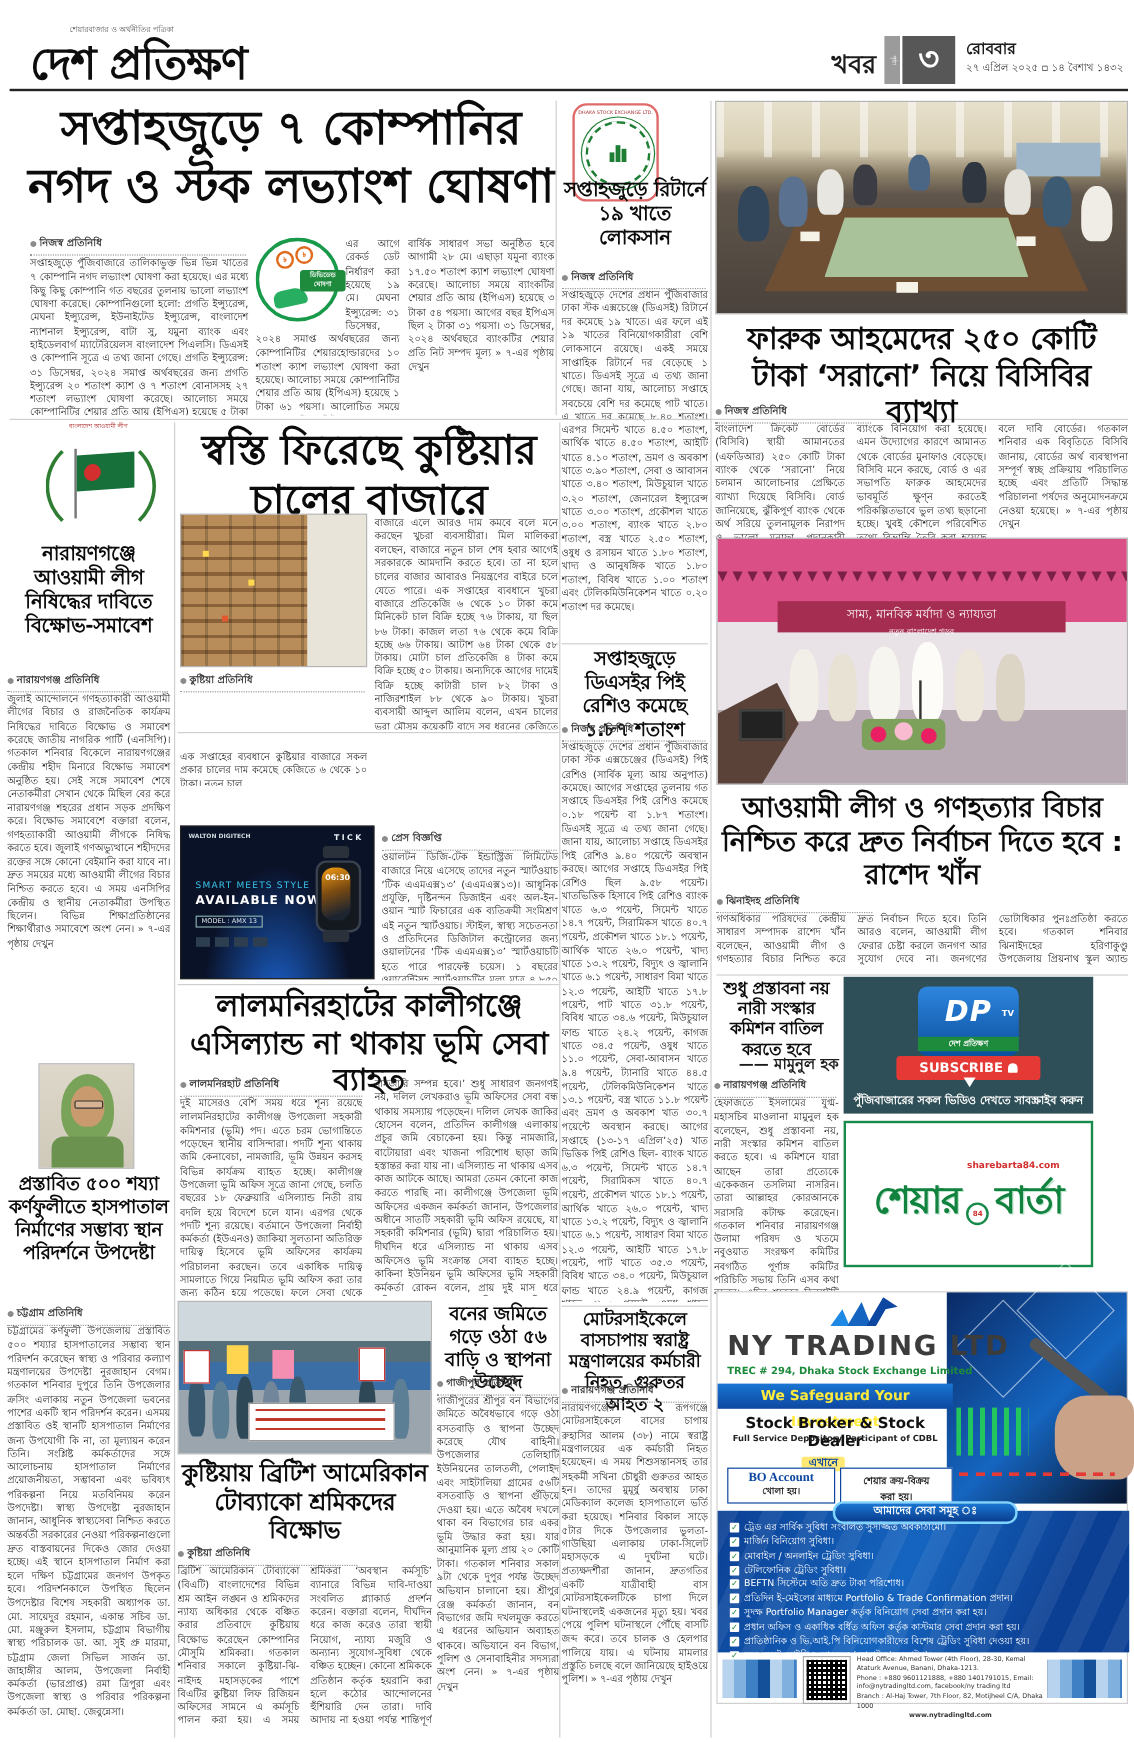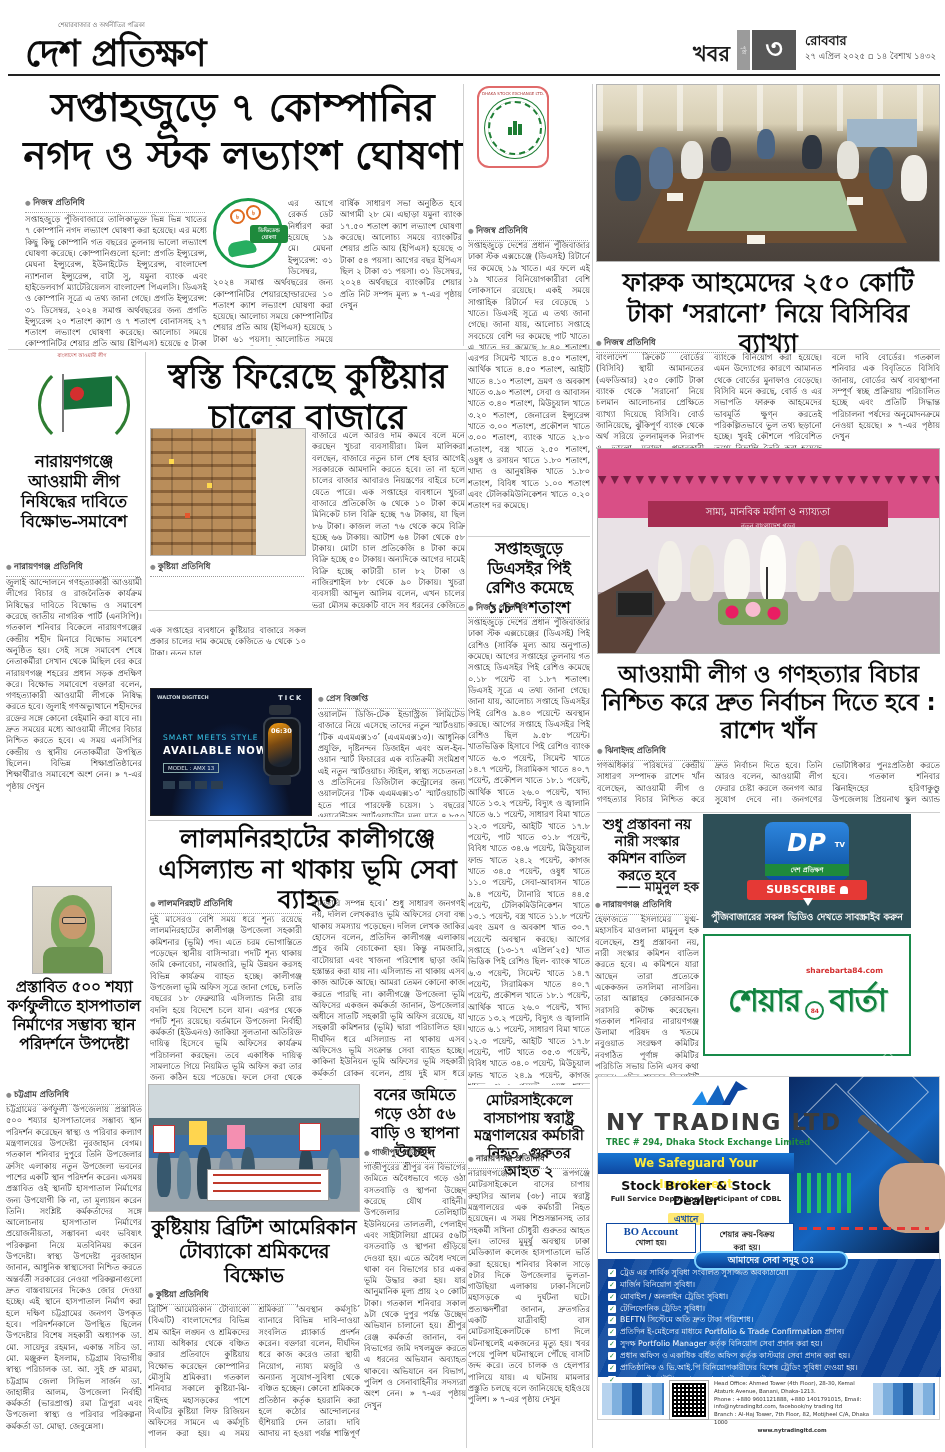--- a/index.html
+++ b/index.html
@@ -106,20 +106,21 @@
     <div class="dse-ringtext">DHAKA STOCK EXCHANGE LTD.</div>
     <div class="dse-ring">
       <span class="bars">
           <i style="height:8px"></i>
           <i style="height:14px"></i>
           <i style="height:11px"></i>
         </span>
     </div>
   </div>
 
+  <div class="abs headline" style="left:468px;top:148px;width:122px;font-size:16.5px;">সপ্তাহজুড়ে রিটার্নে ১৯ খাতে লোকসান</div>
   <div class="abs byline" style="left:468px;top:224px;width:120px;">নিজস্ব প্রতিনিধি</div>
   <div class="abs body-text" style="left:468px;top:240px;width:122px;height:296px;">সপ্তাহজুড়ে দেশের প্রধান পুঁজিবাজার ঢাকা স্টক এক্সচেঞ্জে (ডিএসই) রিটার্নে দর কমেছে ১৯ খাতে। এর ফলে এই ১৯ খাতের বিনিয়োগকারীরা বেশি লোকসানে রয়েছে। একই সময়ে সাপ্তাহিক রিটার্নে দর বেড়েছে ১ খাতে। ডিএসই সূত্রে এ তথ্য জানা গেছে। জানা যায়, আলোচ্য সপ্তাহে সবচেয়ে বেশি দর কমেছে পাট খাতে। এ খাতে দর কমেছে ৮.৪০ শতাংশ। এরপর সিমেন্ট খাতে ৪.৫০ শতাংশ, আর্থিক খাতে ৪.৫০ শতাংশ, আইটি খাতে ৪.১০ শতাংশ, ভ্রমণ ও অবকাশ খাতে ৩.৯০ শতাংশ, সেবা ও আবাসন খাতে ৩.৪০ শতাংশ, মিউচুয়াল খাতে ৩.২০ শতাংশ, জেনারেল ইন্স্যুরেন্স খাতে ৩.০০ শতাংশ, প্রকৌশল খাতে ৩.০০ শতাংশ, ব্যাংক খাতে ২.৮০ শতাংশ, বস্ত্র খাতে ২.৫০ শতাংশ, ওষুধ ও রসায়ন খাতে ১.৮০ শতাংশ, খাদ্য ও আনুষঙ্গিক খাতে ১.৮০ শতাংশ, বিবিধ খাতে ১.০০ শতাংশ এবং টেলিকমিউনিকেশন খাতে ০.২০ শতাংশ দর কমেছে।</div>
 
   <div class="abs byline" style="left:25px;top:196px;width:180px;">নিজস্ব প্রতিনিধি</div>
   <div class="abs body-text" style="left:25px;top:214px;width:182px;height:132px;">সপ্তাহজুড়ে পুঁজিবাজারে তালিকাভুক্ত ভিন্ন ভিন্ন খাতের ৭ কোম্পানি নগদ লভ্যাংশ ঘোষণা করা হয়েছে। এর মধ্যে কিছু কিছু কোম্পানি গত বছরের তুলনায় ভালো লভ্যাংশ ঘোষণা করেছে। কোম্পানিগুলো হলো: প্রগতি ইন্স্যুরেন্স, মেঘনা ইন্স্যুরেন্স, ইউনাইটেড ইন্স্যুরেন্স, বাংলাদেশ ন্যাশনাল ইন্স্যুরেন্স, বাটা সু, যমুনা ব্যাংক এবং হাইডেলবার্গ ম্যাটেরিয়েলস বাংলাদেশ পিএলসি। ডিএসই ও কোম্পানি সূত্রে এ তথ্য জানা গেছে। প্রগতি ইন্স্যুরেন্স: ৩১ ডিসেম্বর, ২০২৪ সমাপ্ত অর্থবছরের জন্য প্রগতি ইন্স্যুরেন্স ২০ শতাংশ ক্যাশ ও ৭ শতাংশ বোনাসসহ ২৭ শতাংশ লভ্যাংশ ঘোষণা করেছে। আলোচ্য সময়ে কোম্পানিটির শেয়ার প্রতি আয় (ইপিএস) হয়েছে ৫ টাকা ৬১ পয়সা। আগের বছর ইপিএস ছিল ৫ টাকা ৩১ পয়সা (রিস্টেটেড)। ৩১ ডিসেম্বর, ২০২৪ অর্থবছরে কোম্পানিটির শেয়ার প্রতি নিট সম্পদ মূল্য (এনএভিপিএস) ছিল ৫৭ টাকা ৫৮ পয়সা। আগামী ১৯ জুন বেলা ১২টায় ডিজিটাল প্ল্যাটফর্মের মাধ্যমে বার্ষিক সাধারণ সভা অনুষ্ঠিত হবে।</div>
 
   <div class="abs body-text" style="left:213px;top:198px;width:120px;height:148px;">
     <span class="divi">
       <span class="coin" style="left:14px;top:8px;">৳</span>
       <span class="coin" style="left:30px;top:4px;">৳</span>

